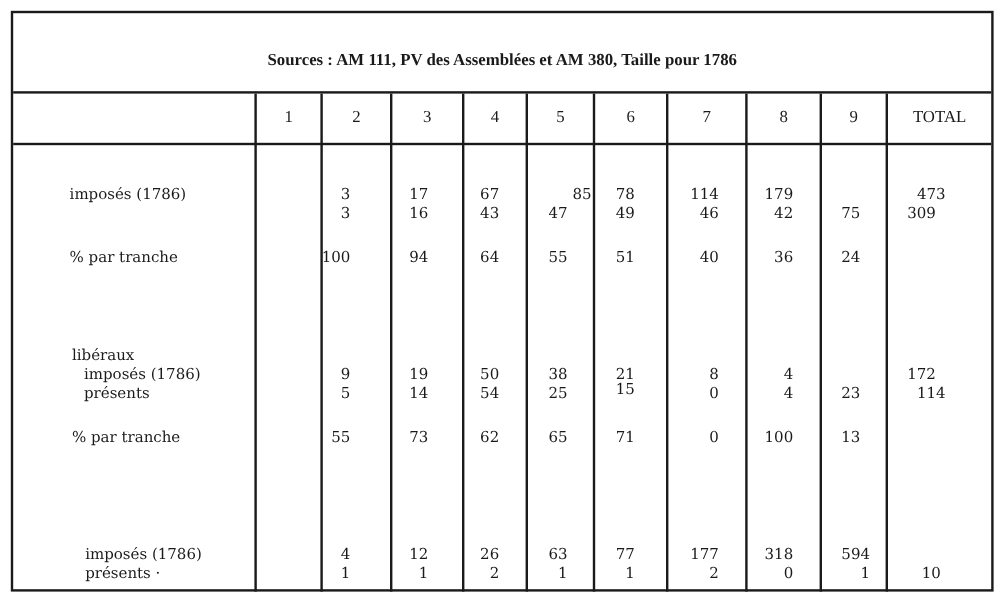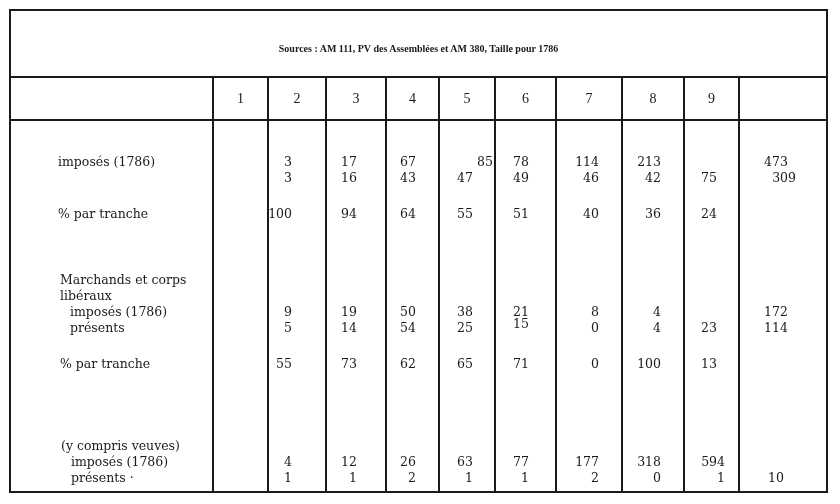--- a/index.html
+++ b/index.html
@@ -42,21 +42,21 @@
       font-weight: bold;
       font-size: 15px;
       letter-spacing: 0.1px;
     }
     .title-line2 {
       position: absolute;
       top: 32px;
       left: 0;
       width: 100%;
       font-weight: bold;
-      font-size: 10px;
+      font-size: 14px;
     }
     .grid {
       position: absolute;
       left: 0;
       top: 67px;
       width: 100%;
       height: 415px;
     }
     .vline {
       position: absolute;
@@ -123,90 +123,89 @@
 
     <div class="header-cell" style="left:203px;width:53px">1</div>
     <div class="header-cell" style="left:258px;width:56px">2</div>
     <div class="header-cell" style="left:316px;width:58px">3</div>
     <div class="header-cell" style="left:376px;width:51px">4</div>
     <div class="header-cell" style="left:429px;width:54px">5</div>
     <div class="header-cell" style="left:485px;width:59px">6</div>
     <div class="header-cell" style="left:546px;width:64px">7</div>
     <div class="header-cell" style="left:612px;width:60px">8</div>
     <div class="header-cell" style="left:674px;width:53px">9</div>
+    <div class="header-cell" style="left:729px;width:86px">TOTAL</div>
 
     <div class="label" style="left:47px;top:76px">imposés (1786)</div>
     <div class="label" style="left:47px;top:92px"></div>
     <div class="label" style="left:47px;top:128px">% par tranche</div>
 
     <div class="num" style="left:251px;top:76px;width:30px">3</div>
     <div class="num" style="left:316px;top:76px;width:30px">17</div>
     <div class="num" style="left:375px;top:76px;width:30px">67</div>
     <div class="num" style="left:452px;top:76px;width:30px">85</div>
     <div class="num" style="left:488px;top:76px;width:30px">78</div>
     <div class="num" style="left:550px;top:76px;width:38px">114</div>
-    <div class="num" style="left:612px;top:76px;width:38px">213</div>
+    <div class="num" style="left:612px;top:76px;width:38px">179</div>
     <div class="num" style="left:676px;top:76px;width:30px"></div>
     <div class="num" style="left:745px;top:76px;width:40px;text-align:center">473</div>
 
     <div class="num" style="left:251px;top:92px;width:30px">3</div>
     <div class="num" style="left:316px;top:92px;width:30px">16</div>
     <div class="num" style="left:375px;top:92px;width:30px">43</div>
     <div class="num" style="left:432px;top:92px;width:30px">47</div>
     <div class="num" style="left:488px;top:92px;width:30px">49</div>
     <div class="num" style="left:550px;top:92px;width:38px">46</div>
     <div class="num" style="left:612px;top:92px;width:38px">42</div>
     <div class="num" style="left:676px;top:92px;width:30px">75</div>
-    <div class="num" style="left:745px;top:92px;width:40px;text-align:right">309</div>
+    <div class="num" style="left:745px;top:92px;width:40px;text-align:left">309</div>
 
     <div class="num" style="left:251px;top:128px;width:30px">100</div>
     <div class="num" style="left:316px;top:128px;width:30px">94</div>
     <div class="num" style="left:375px;top:128px;width:30px">64</div>
     <div class="num" style="left:432px;top:128px;width:30px">55</div>
     <div class="num" style="left:488px;top:128px;width:30px">51</div>
     <div class="num" style="left:550px;top:128px;width:38px">40</div>
     <div class="num" style="left:612px;top:128px;width:38px">36</div>
     <div class="num" style="left:676px;top:128px;width:30px">24</div>
 
-    <div class="label" style="left:49px;top:194px">Marchands et corps</div>
     <div class="label" style="left:49px;top:210px">libéraux</div>
     <div class="label" style="left:59px;top:226px">imposés (1786)</div>
     <div class="label" style="left:59px;top:242px">présents</div>
     <div class="label" style="left:49px;top:278px">% par tranche</div>
 
     <div class="num" style="left:251px;top:226px;width:30px">9</div>
     <div class="num" style="left:316px;top:226px;width:30px">19</div>
     <div class="num" style="left:375px;top:226px;width:30px">50</div>
     <div class="num" style="left:432px;top:226px;width:30px">38</div>
     <div class="num" style="left:488px;top:226px;width:30px">21</div>
     <div class="num" style="left:550px;top:226px;width:38px">8</div>
     <div class="num" style="left:612px;top:226px;width:38px">4</div>
     <div class="num" style="left:676px;top:226px;width:30px"></div>
-    <div class="num" style="left:745px;top:226px;width:40px;text-align:center">172</div>
+    <div class="num" style="left:745px;top:226px;width:40px;text-align:left">172</div>
 
     <div class="num" style="left:251px;top:242px;width:30px">5</div>
     <div class="num" style="left:316px;top:242px;width:30px">14</div>
     <div class="num" style="left:375px;top:242px;width:30px">54</div>
     <div class="num" style="left:432px;top:242px;width:30px">25</div>
     <div class="num" style="left:488px;top:238px;width:30px">15</div>
     <div class="num" style="left:550px;top:242px;width:38px">0</div>
     <div class="num" style="left:612px;top:242px;width:38px">4</div>
     <div class="num" style="left:676px;top:242px;width:30px">23</div>
     <div class="num" style="left:745px;top:242px;width:40px;text-align:center">114</div>
 
     <div class="num" style="left:251px;top:278px;width:30px">55</div>
     <div class="num" style="left:316px;top:278px;width:30px">73</div>
     <div class="num" style="left:375px;top:278px;width:30px">62</div>
     <div class="num" style="left:432px;top:278px;width:30px">65</div>
     <div class="num" style="left:488px;top:278px;width:30px">71</div>
     <div class="num" style="left:550px;top:278px;width:38px">0</div>
     <div class="num" style="left:612px;top:278px;width:38px">100</div>
     <div class="num" style="left:676px;top:278px;width:30px">13</div>
 
-    <div class="label" style="left:50px;top:360px">(y compris veuves)</div>
     <div class="label" style="left:60px;top:376px">imposés (1786)</div>
     <div class="label" style="left:60px;top:392px">présents ·</div>
 
     <div class="num" style="left:251px;top:376px;width:30px">4</div>
     <div class="num" style="left:316px;top:376px;width:30px">12</div>
     <div class="num" style="left:375px;top:376px;width:30px">26</div>
     <div class="num" style="left:432px;top:376px;width:30px">63</div>
     <div class="num" style="left:488px;top:376px;width:30px">77</div>
     <div class="num" style="left:550px;top:376px;width:38px">177</div>
     <div class="num" style="left:612px;top:376px;width:38px">318</div>

